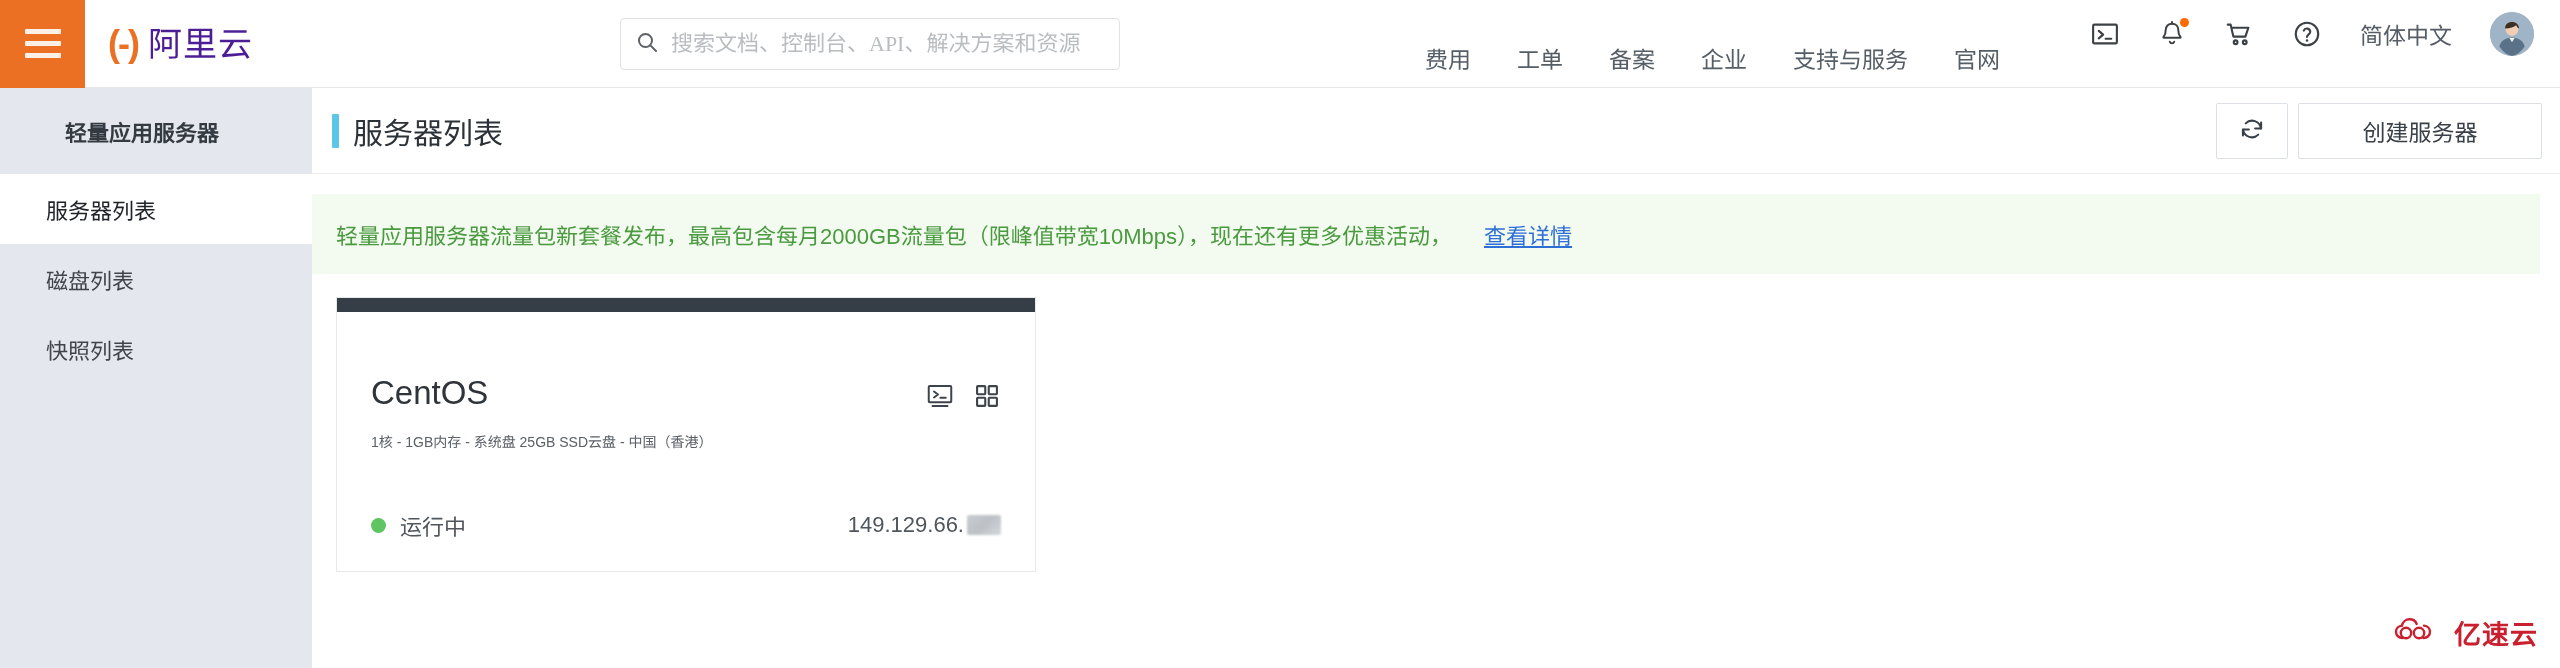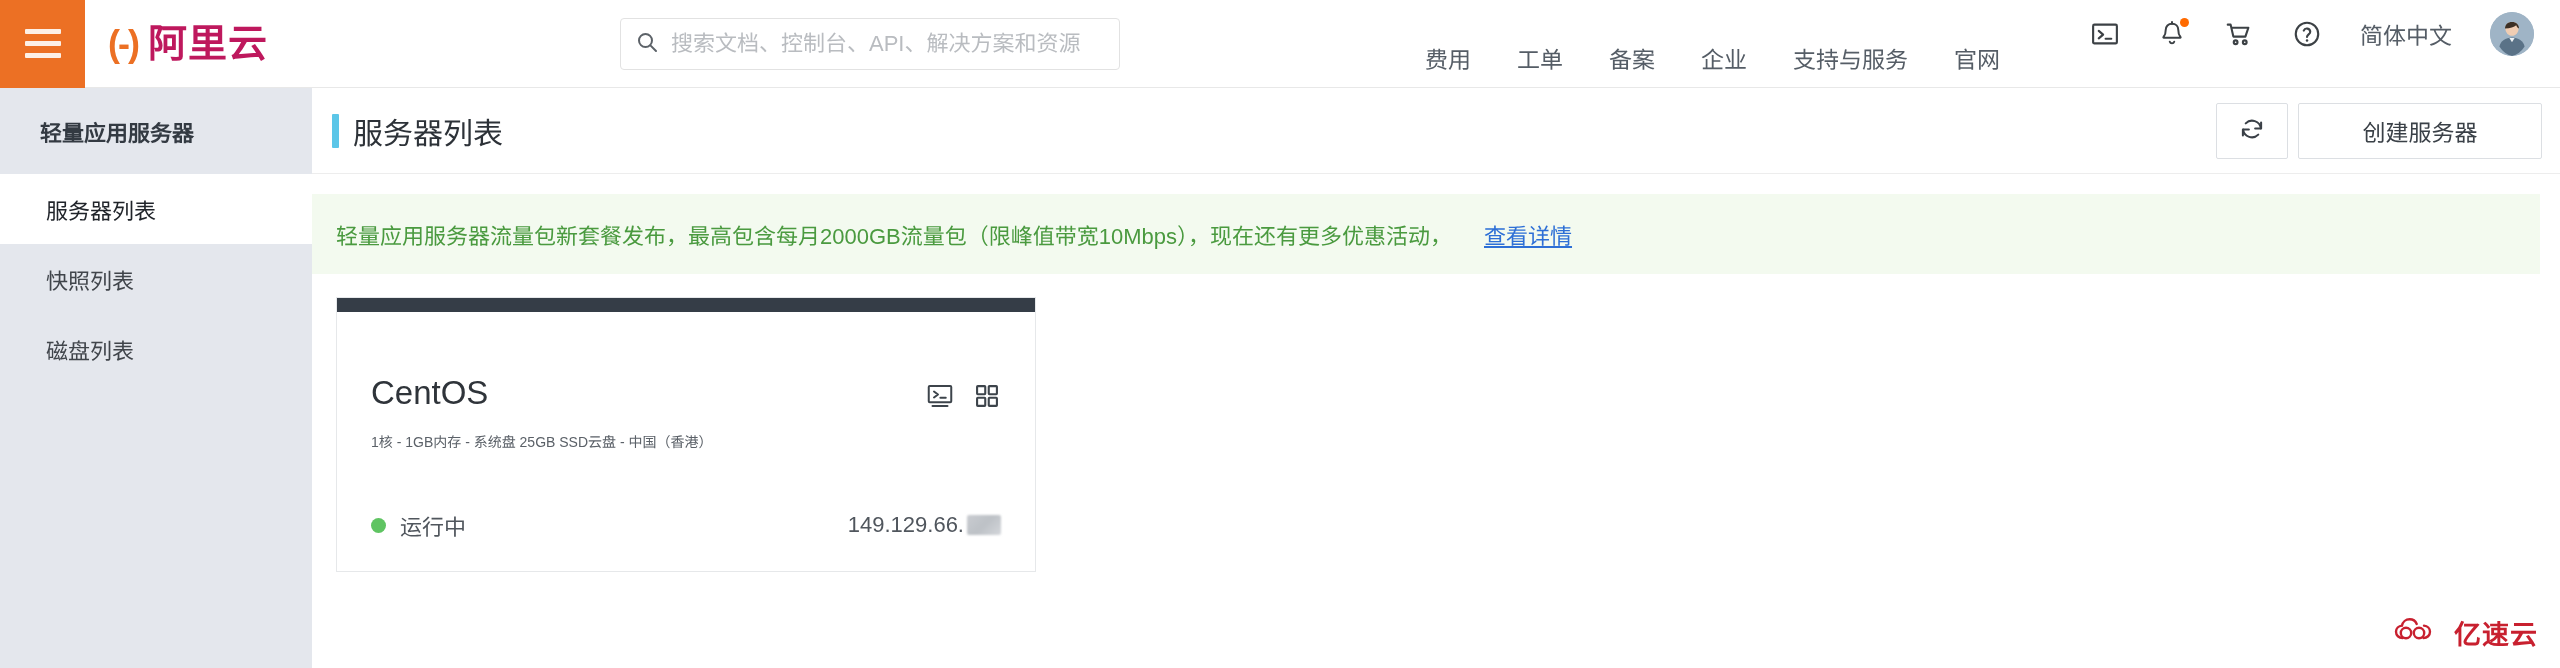--- a/index.html
+++ b/index.html
@@ -33,35 +33,35 @@
   }
   .logo-wrap {
     display: flex; align-items: center; gap: 10px;
     margin-left: 23px; cursor: pointer;
   }
   .logo-mark {
     font-size: 36px; color: #ec7024; font-weight: 700;
     letter-spacing: -2px; line-height: 1;
   }
   .logo-text {
-    font-size: 39px; color: #be185d; font-weight: 700;
+    font-size: 34px; color: #4c1d95; font-weight: 400;
     line-height: 1; letter-spacing: 1px;
   }
 
   .search-box {
     position: absolute; left: 620px; top: 18px;
     width: 500px; height: 52px;
     border: 1px solid #e2e2e2; border-radius: 4px;
     background: #fff;
     display: flex; align-items: center; padding: 0 14px;
   }
   .search-box svg { flex: 0 0 auto; }
   .search-input {
     border: none; outline: none; background: transparent;
-    font-family: Liberation Sans, sans-serif; font-size: 22px; color: #b91c1c;
+    font-family: Liberation Serif, serif; font-size: 22px; color: #b91c1c;
     margin-left: 12px; width: 100%;
   }
   .search-input::placeholder { color: #b9bcc0; }
 
   .nav-links {
     position: absolute; right: 560px; top: 0; height: 116px;
     display: flex; align-items: center; gap: 46px;
   }
   .nav-link {
     font-size: 23px; color: #555d66; cursor: pointer;
@@ -89,22 +89,22 @@
   }
 
   
   .sidebar {
     position: absolute; top: 88px; left: 0;
     width: 312px; height: 580px;
     background: #e4e7ed;
   }
   .sidebar-title {
     height: 86px; display: flex; align-items: center;
-    padding-left: 40px;
-    font-size: 22px; font-weight: 700; color: #333a42;
+    padding-left: 27px;
+    font-size: 22px; font-weight: 700; color: #333a42; margin-left: 38px;
   }
   .sidebar-item {
     height: 70px; display: flex; align-items: center;
     padding-left: 46px;
     font-size: 22px; color: #40454b; cursor: pointer;
   }
   .sidebar-item.active { background: #ffffff; color: #20242a; }
 
   
   .main {
@@ -288,24 +288,24 @@
     </span>
   </div>
 </div>
 
 <div class="sidebar">
   <div class="sidebar-title">轻量应用服务器</div>
   <div class="sidebar-item active">
     <span>服务器列表</span>
   </div>
   <div class="sidebar-item">
+    <span>磁盘列表</span>
+  </div>
+  <div class="sidebar-item">
     <span>快照列表</span>
-  </div>
-  <div class="sidebar-item">
-    <span>磁盘列表</span>
   </div>
 </div>
 
 <div class="main">
 
   <div class="page-header">
     <div class="page-title-wrap">
       <span class="title-bar"></span>
       <span class="page-title">服务器列表</span>
     </div>

